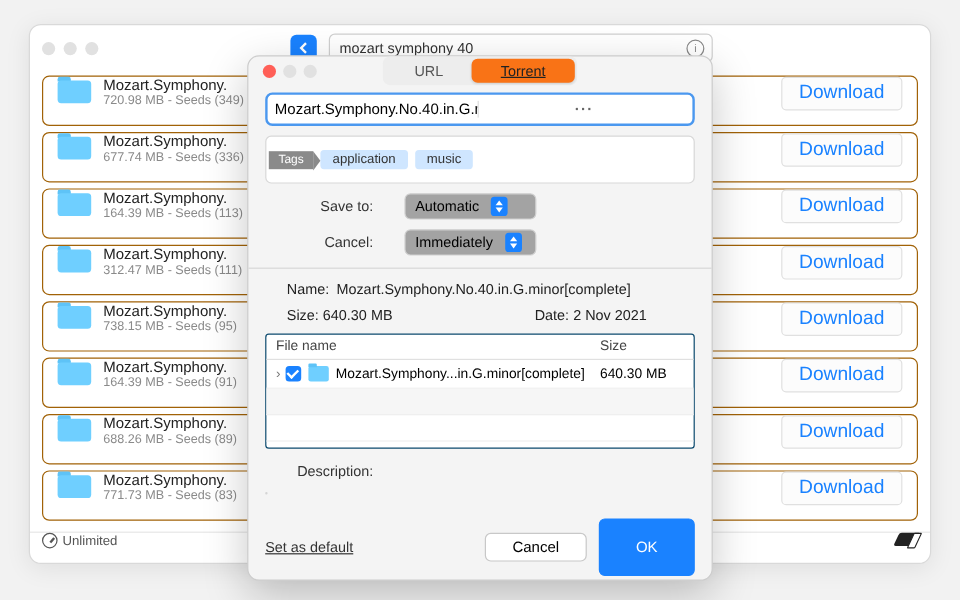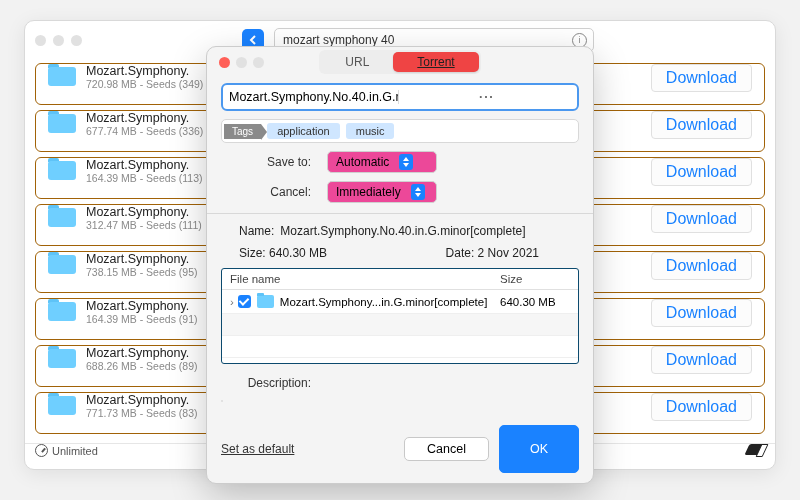--- a/index.html
+++ b/index.html
@@ -79,38 +79,38 @@
   }
   .modal .titlebar { height: 30px; display:flex; align-items:center; padding:0 10px; justify-content:center; position:relative;}
   .modal .titlebar .dot { position:absolute;}
   .modal .titlebar .dot.red { background:#ff5f57; left:12px;}
   .modal .titlebar .dot.g1 { background:#e1e1e1; left:29px;}
   .modal .titlebar .dot.g2 { background:#e1e1e1; left:46px;}
   .seg {
     display: flex; background:#ededed; border-radius:6px; padding:2px; font-size:12px;
   }
   .seg span { padding: 3px 24px; border-radius: 5px; color:#555;}
-  .seg span.active { background:#ef4444; box-shadow:0 1px 2px rgba(0,0,0,0.12); color:#222;text-decoration:underline;}
+  .seg span.active { background:#f97316; box-shadow:0 1px 2px rgba(0,0,0,0.12); color:#222;text-decoration:underline;}
 
   .m-body { padding: 6px 14px 10px 14px; display:flex; flex-direction:column; gap:8px; flex:1;}
   .url-field {
     display:flex; align-items:center; background:#fff; border:2.5px solid #4b98ef;
     border-radius:6px; height:28px; padding:0 6px; font-size:12.5px;
   }
   .url-field span { flex:1; white-space:nowrap; overflow:hidden;}
   .ellips { width:20px; text-align:center; color:#666; letter-spacing:1px; font-weight:bold; border-left:1px solid #ddd; padding-left:4px;}
 
-  .tags-row { display:flex; align-items:center; background:#fff; border:1px solid #d8d8d8; border-radius:5px; height:24px; padding:2px; gap:6px;}
+  .tags-row { display:flex; align-items:center; background:#fff; border:1px solid #d8d8d8; border-radius:5px; height:40px; padding:2px; gap:6px;}
   .tags-lbl { background:#8a8a8a; color:#fff; font-size:10px; padding:2px 8px; position:relative;}
   .tags-lbl::after{content:"";position:absolute;right:-6px;top:0;border-left:6px solid #8a8a8a;border-top:8px solid transparent;border-bottom:8px solid transparent;}
   .tag { background:#cfe6ff; border-radius:3px; font-size:11px; padding:2px 10px; color:#333;}
 
-  .form-row { display:flex; align-items:center; gap:16px; font-size:12px;}
+  .form-row { display:flex; align-items:center; gap:26px; font-size:12px;}
   .form-row label { width:90px; text-align:right; color:#333;}
-  .select { background:#ec4899; border:1px solid #d0d0d0; border-radius:5px; height:22px; padding:0 8px; display:flex; align-items:center; gap:10px; font-size:12px; min-width:110px;}
+  .select { background:#a3a3a3; border:1px solid #d0d0d0; border-radius:5px; height:22px; padding:0 8px; display:flex; align-items:center; gap:10px; font-size:12px; min-width:110px;}
   .sel-arrows{ width:14px;height:16px;background:#1a82ff;border-radius:3px;position:relative;}
   .sel-arrows::before{content:"";position:absolute;left:4px;top:3px;border-left:3px solid transparent;border-right:3px solid transparent;border-bottom:4px solid #fff;}
   .sel-arrows::after{content:"";position:absolute;left:4px;bottom:3px;border-left:3px solid transparent;border-right:3px solid transparent;border-top:4px solid #fff;}
 
   .divider{height:1px;background:#d8d8d8;margin:2px -14px;}
 
   .info-line { font-size:12px; color:#222; display:flex; gap:6px;margin-left:18px;}
   .info-line.two { justify-content:space-between; padding-right:40px;}
 
   .filelist { border:1px solid #0c4a6e; background:#fff; border-radius:3px; height:96px; font-size:11.5px;}

